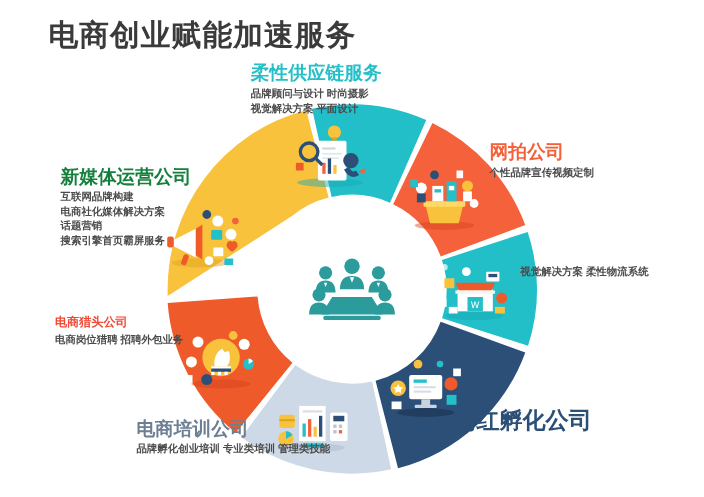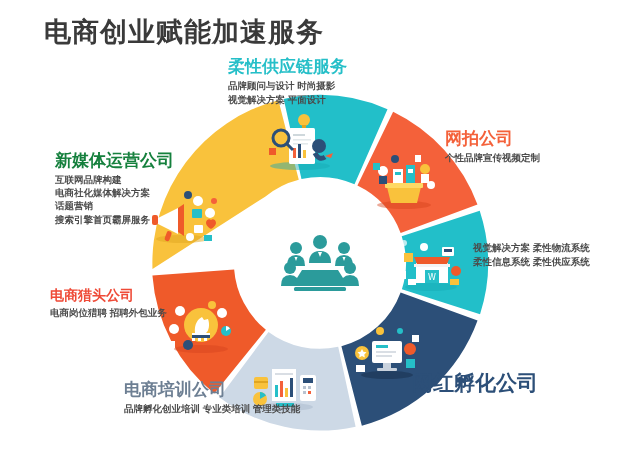--- a/index.html
+++ b/index.html
@@ -46,21 +46,21 @@
   .lbl-supply .head{font-size:17px;color:#25bfc8;}
 
   .lbl-incubate{left:412px;top:372px;text-align:left;}
   .lbl-incubate .head{font-size:21px;color:#2c4f78;}
   .lbl-incubate .sub{color:#3f3f3f;}
 
   .lbl-train{left:124px;top:381px;text-align:left;}
   .lbl-train .head{font-size:17px;color:#6d7f93;}
 
   .lbl-hunt{left:50px;top:288px;text-align:left;}
-  .lbl-hunt .head{font-size:14px;color:#ef4a37;}
+  .lbl-hunt .head{font-size:11px;color:#ef4a37;}
 
   .lbl-media{left:55px;top:152px;text-align:left;}
   .lbl-media .head{font-size:17px;color:#15803d;}
   .lbl-media .sub{line-height:1.4;}
 </style>
 </head>
 <body>
 
 <div id="page">
 
@@ -269,21 +269,20 @@
     <div class="sub" style="margin-top:0;">视觉解决方案      平面设计</div>
   </div>
 
   <div class="label lbl-photo">
     <div class="head">网拍公司</div>
     <div class="sub">个性品牌宣传视频定制</div>
   </div>
 
   <div class="label lbl-supply">
     <div class="sub">视觉解决方案  柔性物流系统</div>
-    <div class="sub" style="margin-top:0;">柔性信息系统  柔性供应系统</div>
   </div>
 
   <div class="label lbl-incubate">
     <div class="head">网红孵化公司</div>
   </div>
 
   <div class="label lbl-train">
     <div class="head">电商培训公司</div>
     <div class="sub">品牌孵化创业培训  专业类培训  管理类技能</div>
   </div>

